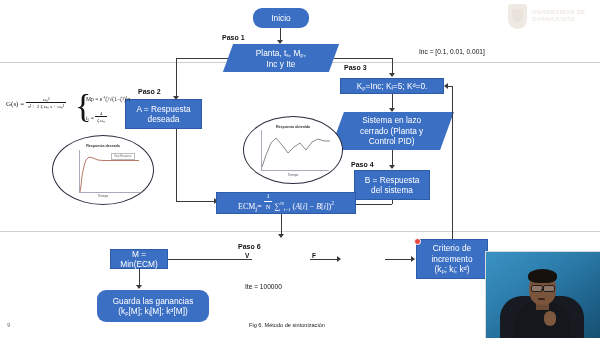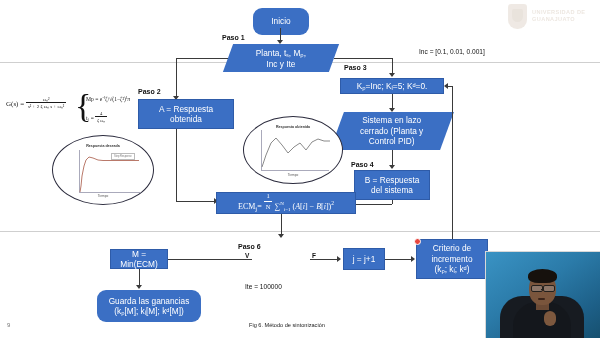--- a/index.html
+++ b/index.html
@@ -113,44 +113,44 @@
     <div class="shield"></div>
     <div class="ugtext">
       <div>UNIVERSIDAD DE</div>
       <div>GUANAJUATO</div>
     </div>
   </div>
 
   <div class="hairline" style="left:0;top:62px;width:600px;"></div>
   <div class="hairline" style="left:0;top:231px;width:600px;"></div>
 
-  <div class="shape rounded" style="left:253px;top:8px;width:56px;height:27px;">
+  <div class="shape rounded" style="left:253px;top:8px;width:56px;height:20px;">
     <span>Inicio</span>
   </div>
   <div class="ln lnv" style="left:280px;top:28px;height:13px;"></div>
   <div class="arrow ad" style="left:277px;top:40px;"></div>
 
   <div class="step" style="left:222px;top:34px;">Paso 1</div>
   <div class="shape para" style="left:228px;top:44px;width:106px;height:28px;">
     <span>
       <span style="display:block">Planta, tₛ, Mₚ,</span>
       <span style="display:block">Inc y Ite</span>
     </span>
   </div>
 
   <div class="ln lnh" style="left:176px;top:58px;width:52px;"></div>
   <div class="ln lnh" style="left:334px;top:58px;width:58px;"></div>
 
   <div class="step" style="left:138px;top:88px;">Paso 2</div>
   <div class="ln lnv" style="left:176px;top:58px;height:40px;"></div>
   <div class="arrow ad" style="left:173px;top:96px;"></div>
-  <div class="shape rect" style="left:138px;top:99px;width:96px;height:30px;">
+  <div class="shape rect" style="left:125px;top:99px;width:77px;height:30px;">
     <span>
       <span style="display:block">A = Respuesta</span>
-      <span style="display:block">obtenida</span>
+      <span style="display:block">deseada</span>
     </span>
   </div>
   <div class="ln lnv" style="left:176px;top:129px;height:72px;"></div>
   <div class="arrow ar" style="left:214px;top:198px;"></div>
   <div class="ln lnh" style="left:176px;top:201px;width:40px;"></div>
 
   <div class="note" style="left:419px;top:48px;">Inc = [0.1, 0.01, 0.001]</div>
   <div class="step" style="left:344px;top:64px;">Paso 3</div>
   <div class="ln lnv" style="left:392px;top:58px;height:18px;"></div>
   <div class="arrow ad" style="left:389px;top:73px;"></div>
@@ -201,23 +201,20 @@
 
   <div class="step" style="left:245px;top:252px;font-size:6.5px;">V</div>
   <div class="ln lnh" style="left:166px;top:259px;width:86px;"></div>
   <div class="ln lnv" style="left:166px;top:259px;height:1px;"></div>
   <div class="arrow al" style="left:163px;top:256px;"></div>
 
   <div class="step" style="left:312px;top:252px;font-size:6.5px;">F</div>
   <div class="ln lnh" style="left:310px;top:259px;width:30px;"></div>
   <div class="arrow ar" style="left:337px;top:256px;"></div>
 
-  <div class="shape rect" style="left:343px;top:248px;width:42px;height:22px;">
-    <span>j = j+1</span>
-  </div>
   <div class="ln lnh" style="left:385px;top:259px;width:28px;"></div>
   <div class="arrow ar" style="left:411px;top:256px;"></div>
 
   <div class="shape rect" style="left:416px;top:239px;width:72px;height:40px;">
     <span>
       <span style="display:block">Criterio de</span>
       <span style="display:block">incremento</span>
       <span style="display:block">(kₚ; kᵢ; kᵈ)</span>
     </span>
   </div>
@@ -226,21 +223,21 @@
   <div class="ln lnv" style="left:452px;top:86px;height:153px;"></div>
   <div class="ln lnh" style="left:448px;top:86px;width:4px;"></div>
   <div class="arrow al" style="left:444px;top:83px;"></div>
 
   <div class="shape rect" style="left:110px;top:249px;width:58px;height:20px;">
     <span>M = Min(ECM)</span>
   </div>
   <div class="ln lnv" style="left:139px;top:269px;height:18px;"></div>
   <div class="arrow ad" style="left:136px;top:285px;"></div>
 
-  <div class="shape rounded" style="left:97px;top:290px;width:104px;height:32px;">
+  <div class="shape rounded" style="left:97px;top:290px;width:112px;height:32px;">
     <span>
       <span style="display:block">Guarda las ganancias</span>
       <span style="display:block">(kₚ[M]; kᵢ[M]; kᵈ[M])</span>
     </span>
   </div>
 
   <div class="math" style="left:6px;top:96px;font-size:7px;">
     <span>G(s) =</span>
     <span class="frac" style="font-size:5px;vertical-align:-2px;">
       <span class="num">ωₙ²</span>

